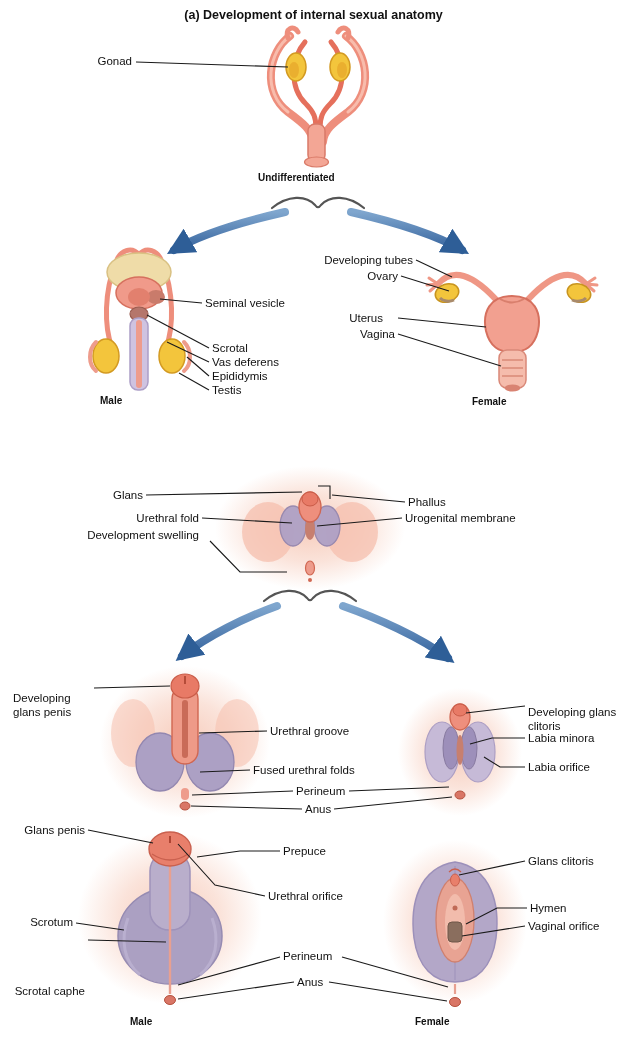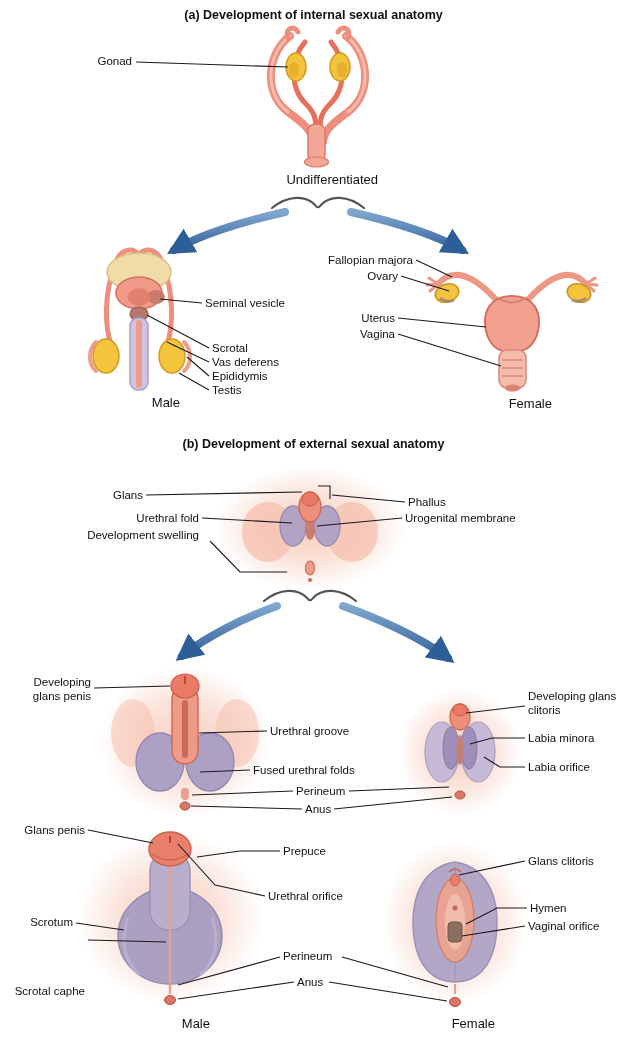--- a/index.html
+++ b/index.html
@@ -3,23 +3,23 @@
 <meta charset="utf-8">
 <style>
   * { margin:0; padding:0; box-sizing:border-box; }
   html,body { background:#ffffff; }
   #stage {
     position:relative; width:627px; height:1039px; background:#fff;
     font-family:"Liberation Sans", sans-serif; overflow:hidden;
   }
   svg.art { position:absolute; left:0; top:0; }
   .lbl { position:absolute; font-size:11.5px; color:#111; white-space:nowrap; line-height:1.2; }
-  .lbl.r { text-align:right; }
-  .lbl.wrap { white-space:normal; }
-  .cap { position:absolute; font-size:13px; font-weight:normal; color:#111; text-align:right; }
+  .lbl.r { }
+  .lbl.wrap { white-space:normal;margin-top:16px; }
+  .cap { position:absolute; font-size:10px; font-weight:bold; color:#111; text-align:left; }
   .title { position:absolute; width:100%; text-align:center; font-size:12.5px; font-weight:bold; color:#111; }
 </style>
 </head>
 <body>
 
 <div id="stage">
 
   <svg class="art" width="627" height="1039" viewBox="0 0 627 1039">
     <defs>
       <radialGradient id="blob">
@@ -211,27 +211,26 @@
   <div class="lbl r" style="right:495px; top:55px">Gonad</div>
   <div class="cap" style="left:258px; top:172px; width:120px">Undifferentiated</div>
 
   <div class="lbl" style="left:205px; top:297px">Seminal vesicle</div>
   <div class="lbl" style="left:212px; top:342px">Scrotal</div>
   <div class="lbl" style="left:212px; top:356px">Vas deferens</div>
   <div class="lbl" style="left:212px; top:370px">Epididymis</div>
   <div class="lbl" style="left:212px; top:384px">Testis</div>
   <div class="cap" style="left:100px; top:395px; width:80px">Male</div>
 
-  <div class="lbl r" style="right:214px; top:254px">Fallopian majora</div>
+  <div class="lbl r" style="right:214px; top:254px">Developing tubes</div>
   <div class="lbl r" style="right:229px; top:270px">Ovary</div>
-  <div class="lbl r" style="right:232px; top:312px">Uterus</div>
+  <div class="lbl r" style="right:244px; top:312px">Uterus</div>
   <div class="lbl r" style="right:232px; top:328px">Vagina</div>
   <div class="cap" style="left:472px; top:396px; width:80px">Female</div>
 
-  <div class="title" style="top:437px">(b) Development of external sexual anatomy</div>
 
   <div class="lbl r" style="right:484px; top:489px">Glans</div>
   <div class="lbl r" style="right:428px; top:512px">Urethral fold</div>
   <div class="lbl r" style="right:428px; top:529px">Development swelling</div>
   <div class="lbl" style="left:408px; top:496px">Phallus</div>
   <div class="lbl" style="left:405px; top:512px">Urogenital membrane</div>
 
   <div class="lbl r wrap" style="right:536px; top:676px; width:78px">Developing glans penis</div>
   <div class="lbl" style="left:270px; top:725px">Urethral groove</div>
   <div class="lbl" style="left:253px; top:764px">Fused urethral folds</div>

